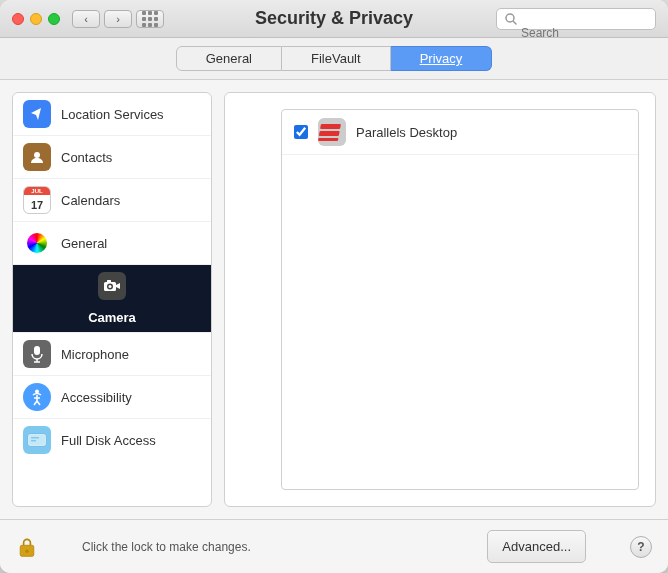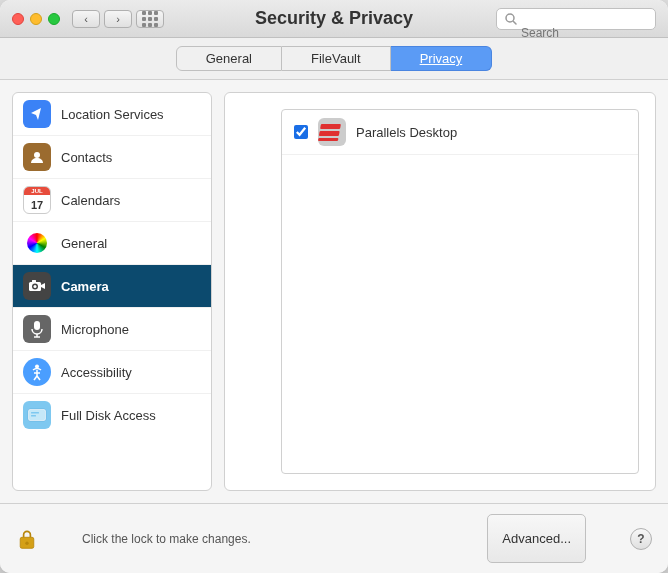--- a/index.html
+++ b/index.html
@@ -168,22 +168,23 @@
     .sidebar-item {
       display: flex;
       align-items: center;
       padding: 7px 10px;
       cursor: pointer;
       gap: 10px;
       border-bottom: 1px solid #f0f0f0;
     }
     .sidebar-item:last-child { border-bottom: none; }
     .sidebar-item.active {
-      background: #0c4a6e;
+      background: #0f172a;
       color: white;
+      flex-direction: column;
     }
     .sidebar-item.active .item-label { color: white; font-weight: 600; }
 
     .item-icon {
       width: 28px;
       height: 28px;
       flex-shrink: 0;
       display: flex;
       align-items: center;
       justify-content: center;
@@ -277,21 +278,21 @@
       flex-shrink: 0;
     }
 
     .lock-text {
       font-size: 12px;
       color: #555;
       flex: 1;
     }
 
     .advanced-btn {
-      padding: 16px 14px;
+      padding: 8px 14px;
       background: linear-gradient(to bottom, #f7f7f7, #e8e8e8);
       border: 1px solid #c0c0c0;
       border-radius: 5px;
       font-size: 13px;
       color: #333;
       cursor: pointer;
       margin-right: 8px;
     }
 
     .help-btn {

